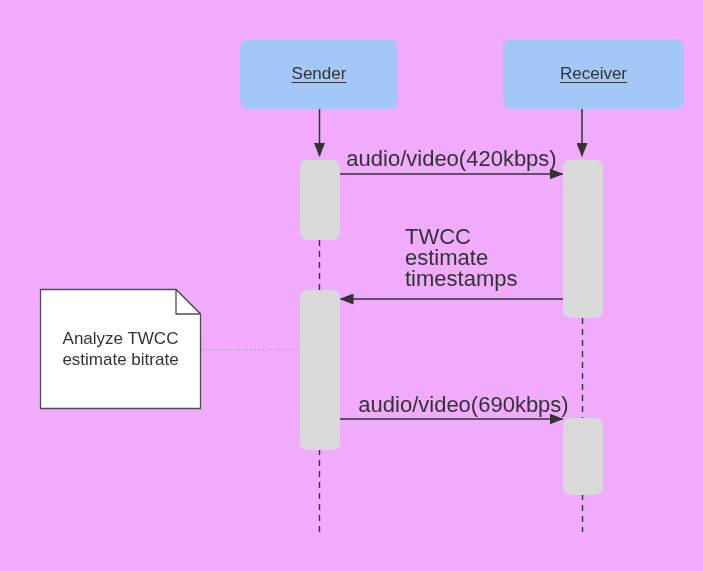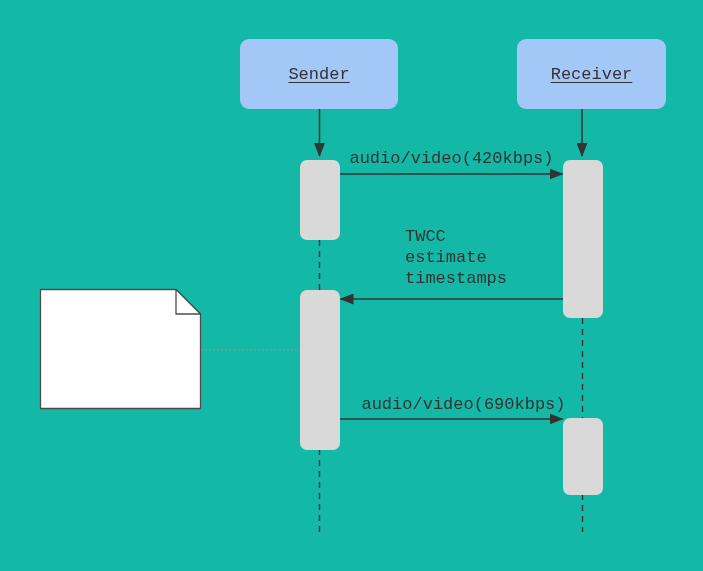--- a/index.html
+++ b/index.html
@@ -1,21 +1,21 @@
 <!DOCTYPE html>
 <html><head>
 <meta charset="utf-8">
 <style>
   html, body { margin: 0; padding: 0; background: #ffffff; }
   .canvas {
     position: relative;
     width: 703px;
     height: 571px;
-    background: #14b8a6;
-    font-family: Liberation Mono, monospace;
+    background: #f0abfc;
+    font-family: Liberation Sans, sans-serif;
     color: #333333;
     overflow: hidden;
   }
   .canvas svg.layer {
     position: absolute;
     left: 0; top: 0;
     width: 703px; height: 571px;
   }
   .lifeline {
     stroke: #333333;
@@ -44,40 +44,40 @@
     position: absolute;
     top: 39px;
     height: 70px;
     background: #a3c7f7;
     border-radius: 9px;
     display: flex;
     align-items: center;
     justify-content: center;
   }
   .actor-box.sender   { left: 240px; width: 158px; }
-  .actor-box.receiver { left: 517px; width: 149px; }
+  .actor-box.receiver { left: 503px; width: 181px; }
   .actor-label {
     font-size: 17px;
     text-decoration: underline;
     text-underline-offset: 3px;
     color: #333333;
   }
   .activation-bar {
     position: absolute;
     width: 40px;
     background: #d9d9d9;
     border-radius: 7px;
   }
   .bar-s1 { left: 300px; top: 160px; height: 80px; }
   .bar-s2 { left: 300px; top: 290px; height: 160px; }
   .bar-r1 { left: 563px; top: 160px; height: 158px; }
   .bar-r2 { left: 563px; top: 418px; height: 77px; }
   .msg-label {
     position: absolute;
-    font-size: 17px;
+    font-size: 22px;
     line-height: 21px;
     color: #333333;
     white-space: pre-line;
   }
   .msg-1 { left: 340px; width: 223px; top: 148px; text-align: center; }
   .msg-2 { left: 405px; top: 226px; text-align: left; }
   .msg-3 { left: 340px; width: 223px; top: 394px; text-align: center; padding-left: 12px; }
   .note-text {
     position: absolute;
     left: 40px; top: 289px;
@@ -131,14 +131,16 @@
   <div class="activation-bar bar-s2"></div>
   <div class="activation-bar bar-r1"></div>
   <div class="activation-bar bar-r2"></div>
 
   <div class="msg-label msg-1">audio/video(420kbps)</div>
   <div class="msg-label msg-2">TWCC
 estimate
 timestamps</div>
   <div class="msg-label msg-3">audio/video(690kbps)</div>
 
+  <div class="note-text">Analyze TWCC
+estimate bitrate</div>
 
 </div>
 
 </body></html>

